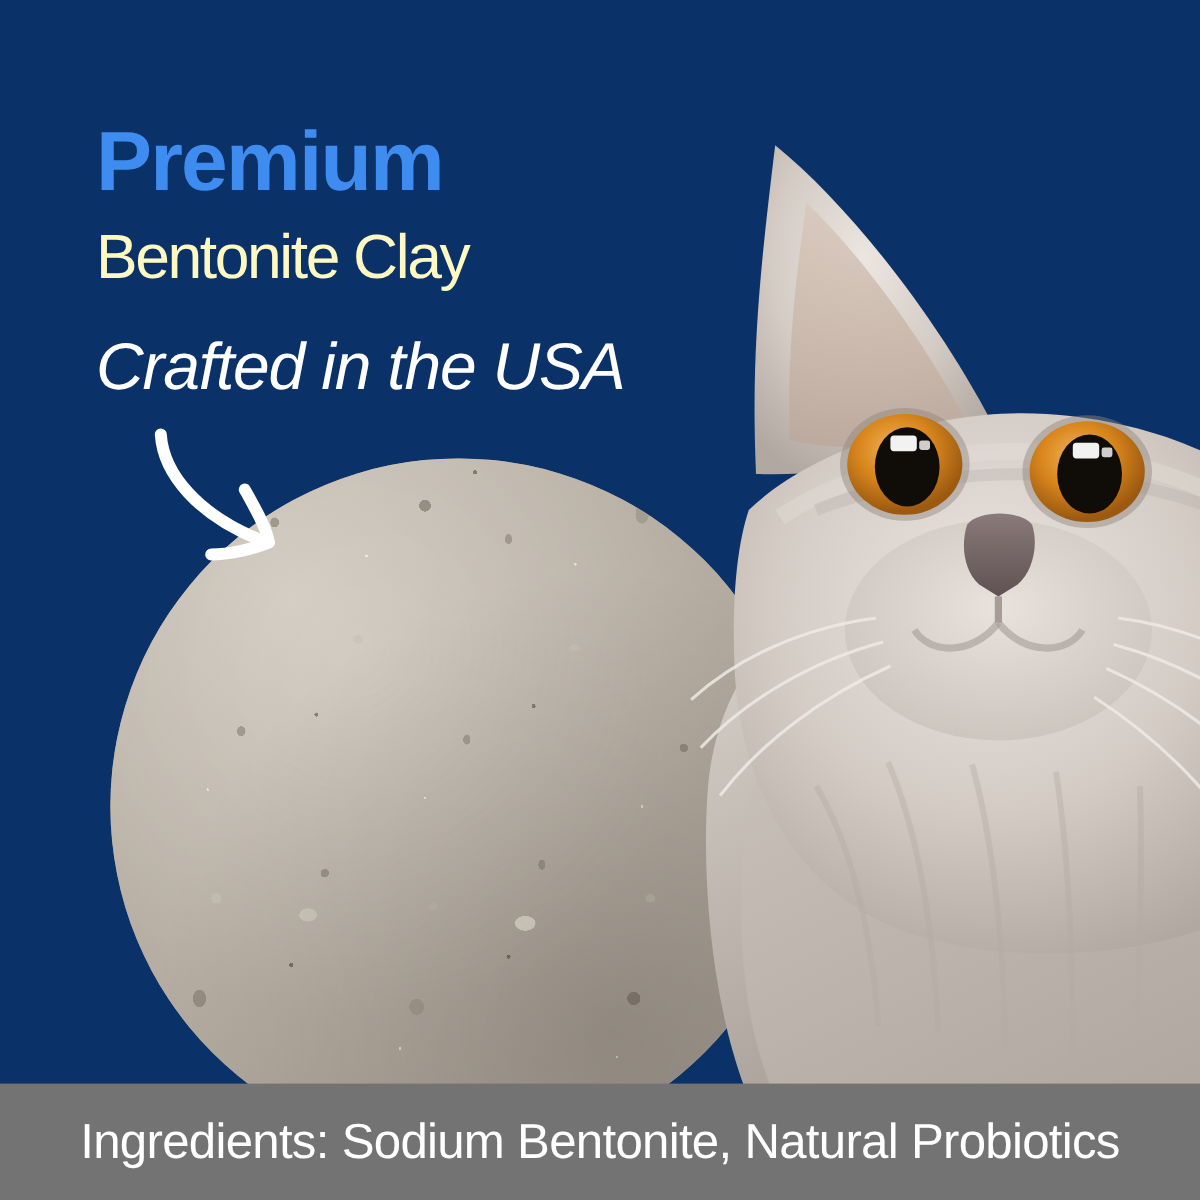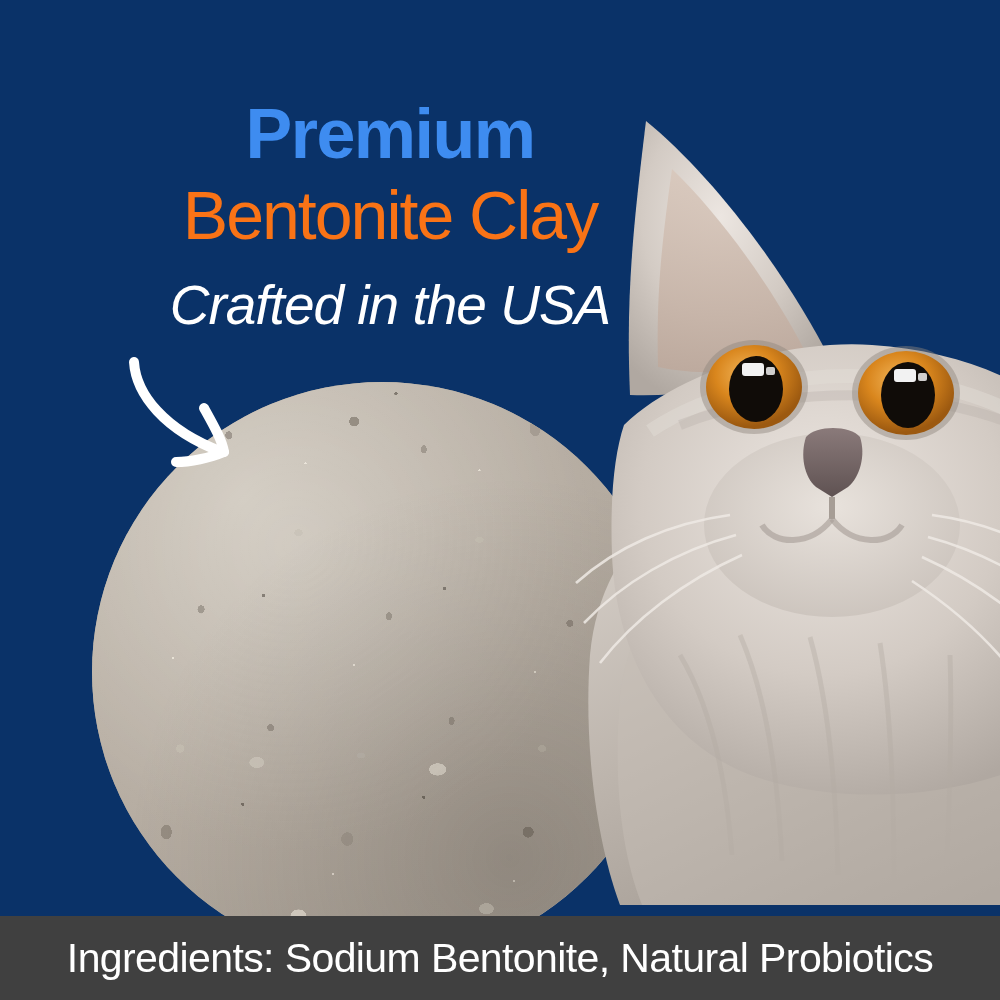--- a/index.html
+++ b/index.html
@@ -8,28 +8,28 @@
     width:1000px;height:1000px;overflow:hidden;
     font-family:"Liberation Sans","DejaVu Sans",sans-serif;
     background:#0a3268;
   }
   #stage{
     position:relative;width:1000px;height:1000px;overflow:hidden;
     background:#0a3268;
   }
 
   
-  .headline-block{position:absolute;left:80px;top:96px;width:620px;z-index:40;text-align:center;}
+  .headline-block{position:absolute;left:80px;top:96px;width:620px;z-index:40;}
   .line-premium{
     font-size:70px;font-weight:700;letter-spacing:-1.5px;
     line-height:76px;color:#3e8cf0;margin:0;white-space:nowrap;
   }
   .line-product{
-    font-size:68px;font-weight:400;letter-spacing:-2px;
-    line-height:86px;color:#f97316;margin:0;white-space:nowrap;
+    font-size:52px;font-weight:400;letter-spacing:-2px;
+    line-height:86px;color:#fef9c3;margin:0;white-space:nowrap;
   }
   .line-tag{
     font-size:55px;font-weight:400;letter-spacing:-1px;
     line-height:62px;color:#ffffff;margin:0;margin-top:16px;white-space:nowrap;font-style:italic;
   }
 
   
   .arrow-wrap{position:absolute;left:118px;top:348px;width:140px;height:120px;z-index:45;}
   .arrow-wrap svg{display:block;width:140px;height:120px;overflow:visible;}
 
@@ -169,22 +169,22 @@
       radial-gradient(circle at 72% 82%, rgba(40,34,28,.22) 0%, rgba(0,0,0,0) 60%);
     pointer-events:none;
   }
 
   
   .cat{position:absolute;left:560px;top:95px;width:520px;height:810px;z-index:30;}
   .cat svg{display:block;width:100%;height:100%;}
 
   
   .ingredients-bar{
-    position:absolute;left:0;bottom:0;width:1000px;height:84px;
-    background:#404040;z-index:60;
+    position:absolute;left:0;bottom:0;width:1000px;height:97px;
+    background:#737373;z-index:60;
     display:flex;align-items:center;justify-content:center;
   }
   .ingredients-text{
     color:#ffffff;font-size:41px;font-weight:400;letter-spacing:-0.6px;
     white-space:nowrap;
   }
 </style>
 </head>
 <body>
 

